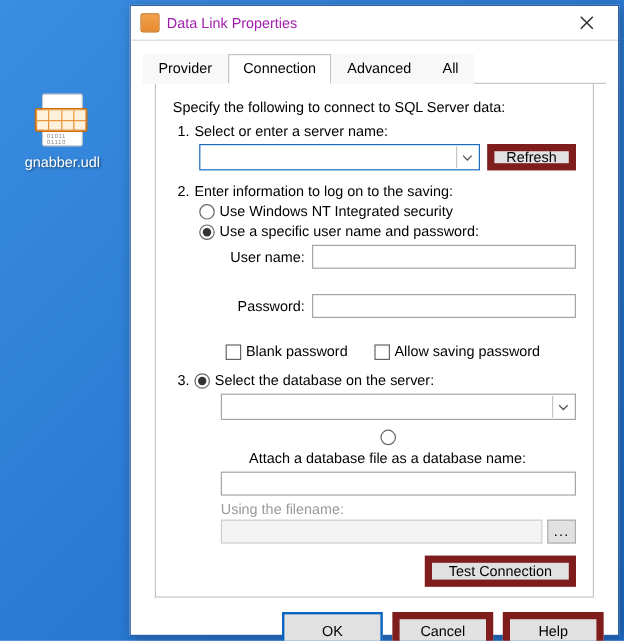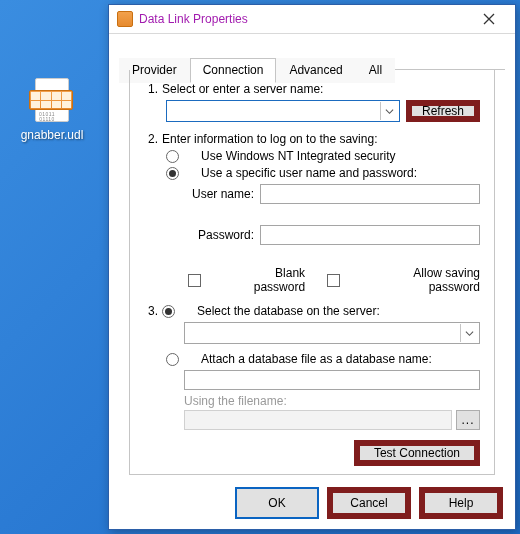--- a/index.html
+++ b/index.html
@@ -124,21 +124,21 @@
     position: relative;
   }
   .tab {
     padding: 4px 12px 5px;
     font-size: 12px;
     color: #000;
     border: 1px solid transparent;
     border-bottom: none;
     cursor: pointer;
     position: relative;
-    top: 14px;
+    top: 1px;
     background: #f8f8f8;
   }
   .tab.active {
     background: #fff;
     border-color: #c5c5c5;
     border-bottom: 1px solid #fff;
   }
   
   .form-body {
     flex: 1;
@@ -188,21 +188,21 @@
     border: 6px solid #7f1d1d;
     font-size: 12px;
     cursor: pointer;
     display: inline-flex;
     align-items: center;
     justify-content: center;
   }
   .radio-opt, .check-opt {
     display: flex;
     align-items: center;
-    gap: 22px;
+    gap: 4px;
     margin: 3px 0 3px 22px;
     cursor: pointer;
   }
   .radio {
     width: 13px; height: 13px;
     border: 1px solid #666;
     border-radius: 50%;
     position: relative;
     background: #fff;
   }
@@ -251,21 +251,21 @@
     position: relative;
     background: #fff;
   }
   .db-combo .caret {
     position: absolute;
     right: 1px; top: 1px;
     width: 18px; height: 18px;
     border-left: 1px solid #c5c5c5;
     display: flex; align-items:center; justify-content:center;
   }
-  .attach-row { margin-left: 22px; }
+  .attach-row { margin-left: 22px; flex-direction: column; }
   .attach-input {
     margin: 4px 0 4px 40px;
   }
   .attach-input input {
     width: 100%;
     height: 20px;
     border: 1px solid #a5a5a5;
     padding: 0 4px;
     font-size: 12px;
   }
@@ -355,20 +355,21 @@
 
   <div class="tabs-wrap">
     <div class="tabs">
       <div class="tab">Provider</div>
       <div class="tab active">Connection</div>
       <div class="tab">Advanced</div>
       <div class="tab">All</div>
     </div>
 
     <div class="form-body">
+      <p class="instr">Specify the following to connect to SQL Server data:</p>
 
       <div class="num-row">
         <span class="num">1.</span>
         <span class="txt">Select or enter a server name:</span>
       </div>
       <div class="server-row">
         <div class="combo">
           <input type="text" value="" style="">
           <div class="caret">
             <svg viewBox="0 0 10 10">

